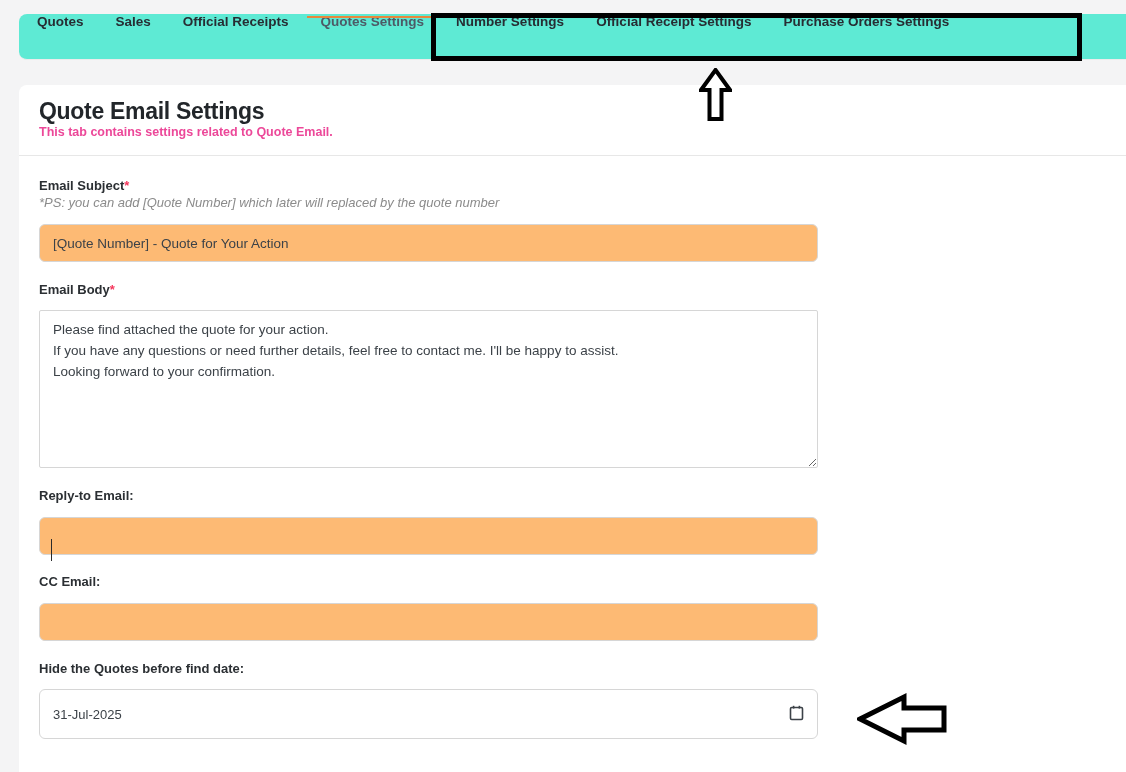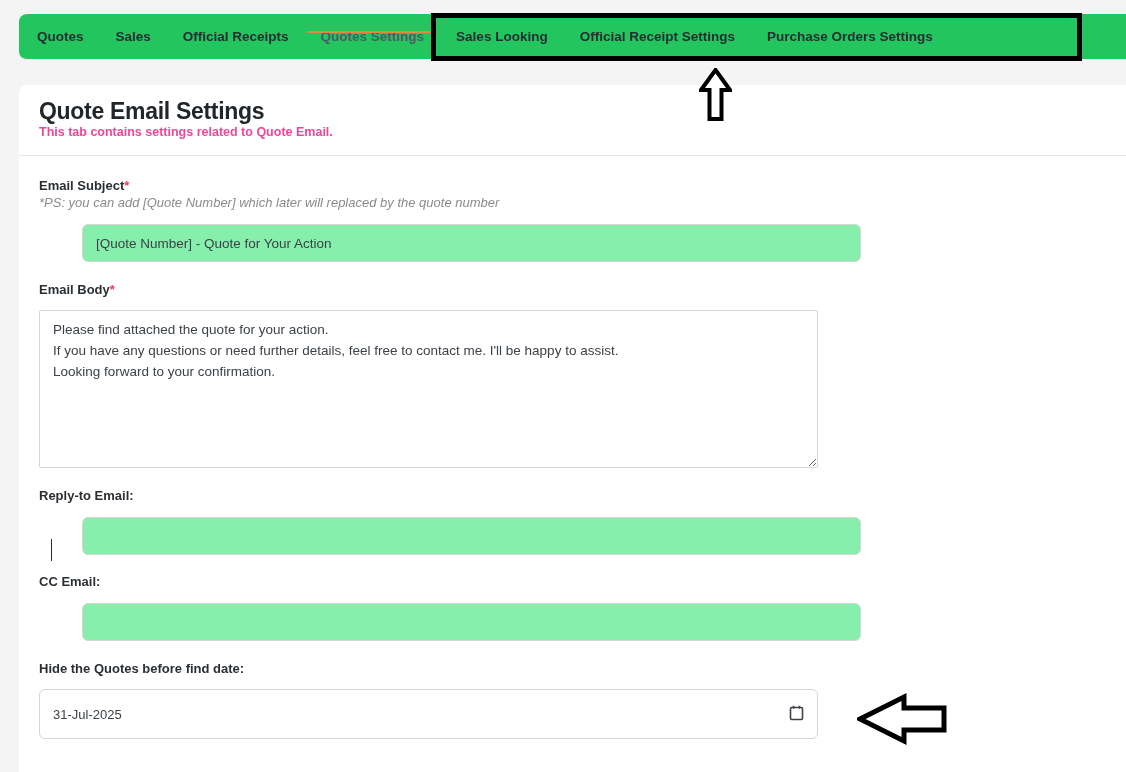--- a/index.html
+++ b/index.html
@@ -9,24 +9,24 @@
     background:#f4f4f5;
     font-family:"Liberation Sans", sans-serif;
     overflow:hidden;
     color:#2b2f33;
   }
 
   
   .tabbar {
     position:absolute; left:19px; top:14px;
     width:1107px; height:46px;
-    background:#22c55e;
+    background:#5eead4;
     border-radius:8px 0 0 8px;
     border-bottom:1px solid #ececec;
-    display:flex; align-items:center;
+    display:flex; align-items:flex-start;
     padding-left:2px;
   }
   .tab {
     position:relative;
     display:flex; align-items:center;
     padding:0 16px;
     font-size:13.5px; font-weight:700;
     color:#272d33;
     cursor:pointer; white-space:nowrap;
   }
@@ -61,21 +61,21 @@
   .req { color:#f5365c; font-weight:700; }
   .field-hint {
     margin-top:2px; font-size:13px; font-style:italic; font-weight:500;
     color:#8b8b8b;
   }
   .text-input {
     display:block; width:779px; height:38px; margin-top:14px;
     border:1px solid #d6d6d6; border-radius:6px;
     padding:0 13px; font-size:13.5px; color:#3c4248;
     font-family:"Liberation Sans", sans-serif;
-    background:#86efac; outline:none;margin-left:43px;
+    background:#fdba74; outline:none;
   }
   .textarea-input {
     display:block; width:779px; height:158px; margin-top:13px;
     border:1px solid #d6d6d6; border-radius:2px;
     padding:8px 13px; font-size:13.5px; line-height:21px; color:#3c4248;
     font-family:"Liberation Sans", sans-serif;
     background:#fff; outline:none; resize:both;
   }
   .spacer-20 { height:20px; }
   .spacer-19 { height:19px; }
@@ -104,21 +104,21 @@
   .anno-left-arrow { left:857px; top:692px; }
 </style>
 </head>
 <body>
 
 <nav class="tabbar">
   <div class="tab">Quotes</div>
   <div class="tab">Sales</div>
   <div class="tab">Official Receipts</div>
   <div class="tab active">Quotes Settings</div>
-  <div class="tab">Sales Looking</div>
+  <div class="tab">Number Settings</div>
   <div class="tab">Official Receipt Settings</div>
   <div class="tab">Purchase Orders Settings</div>
 </nav>
 
 <main class="card">
   <div class="card-header">
     <h1 class="page-title">Quote Email Settings</h1>
     <div class="page-subtitle">This tab contains settings related to Quote Email.</div>
   </div>
   <hr class="divider">

